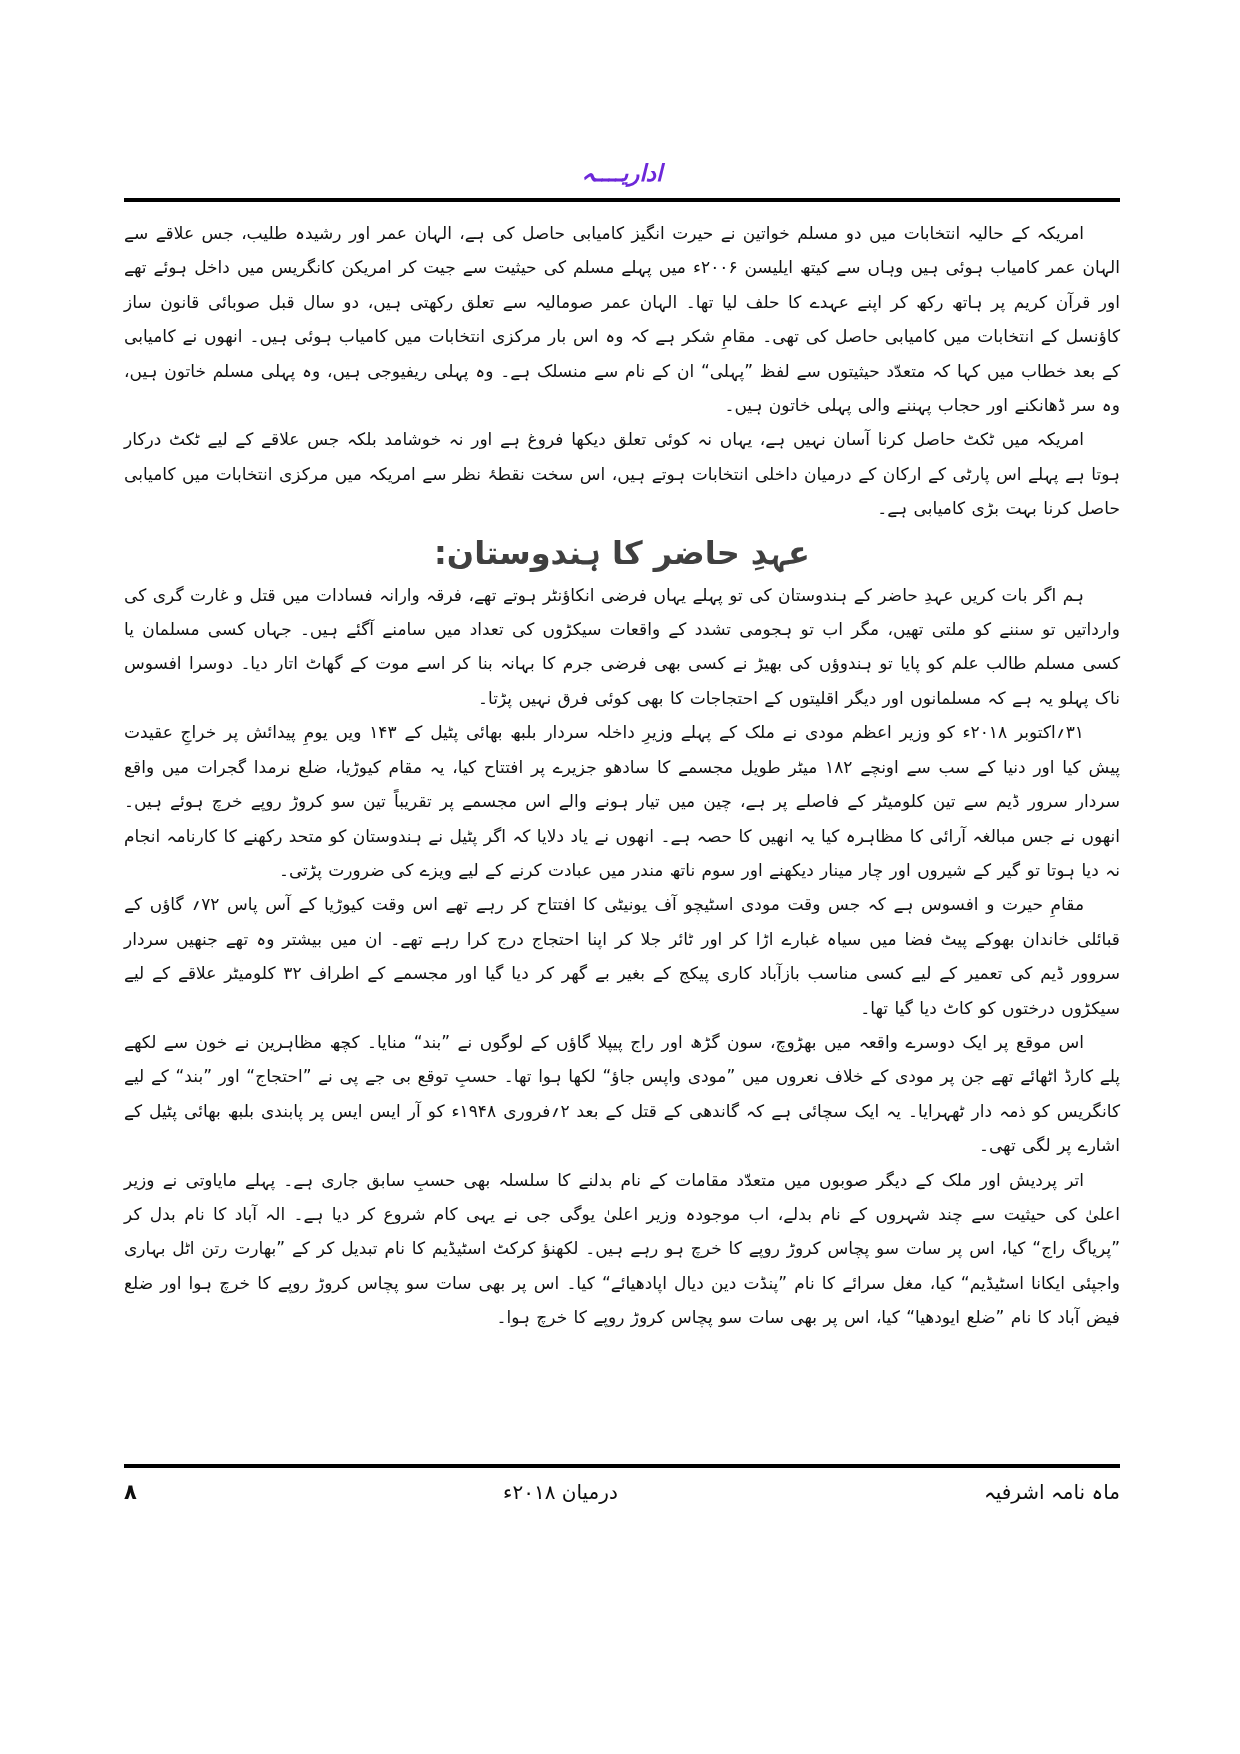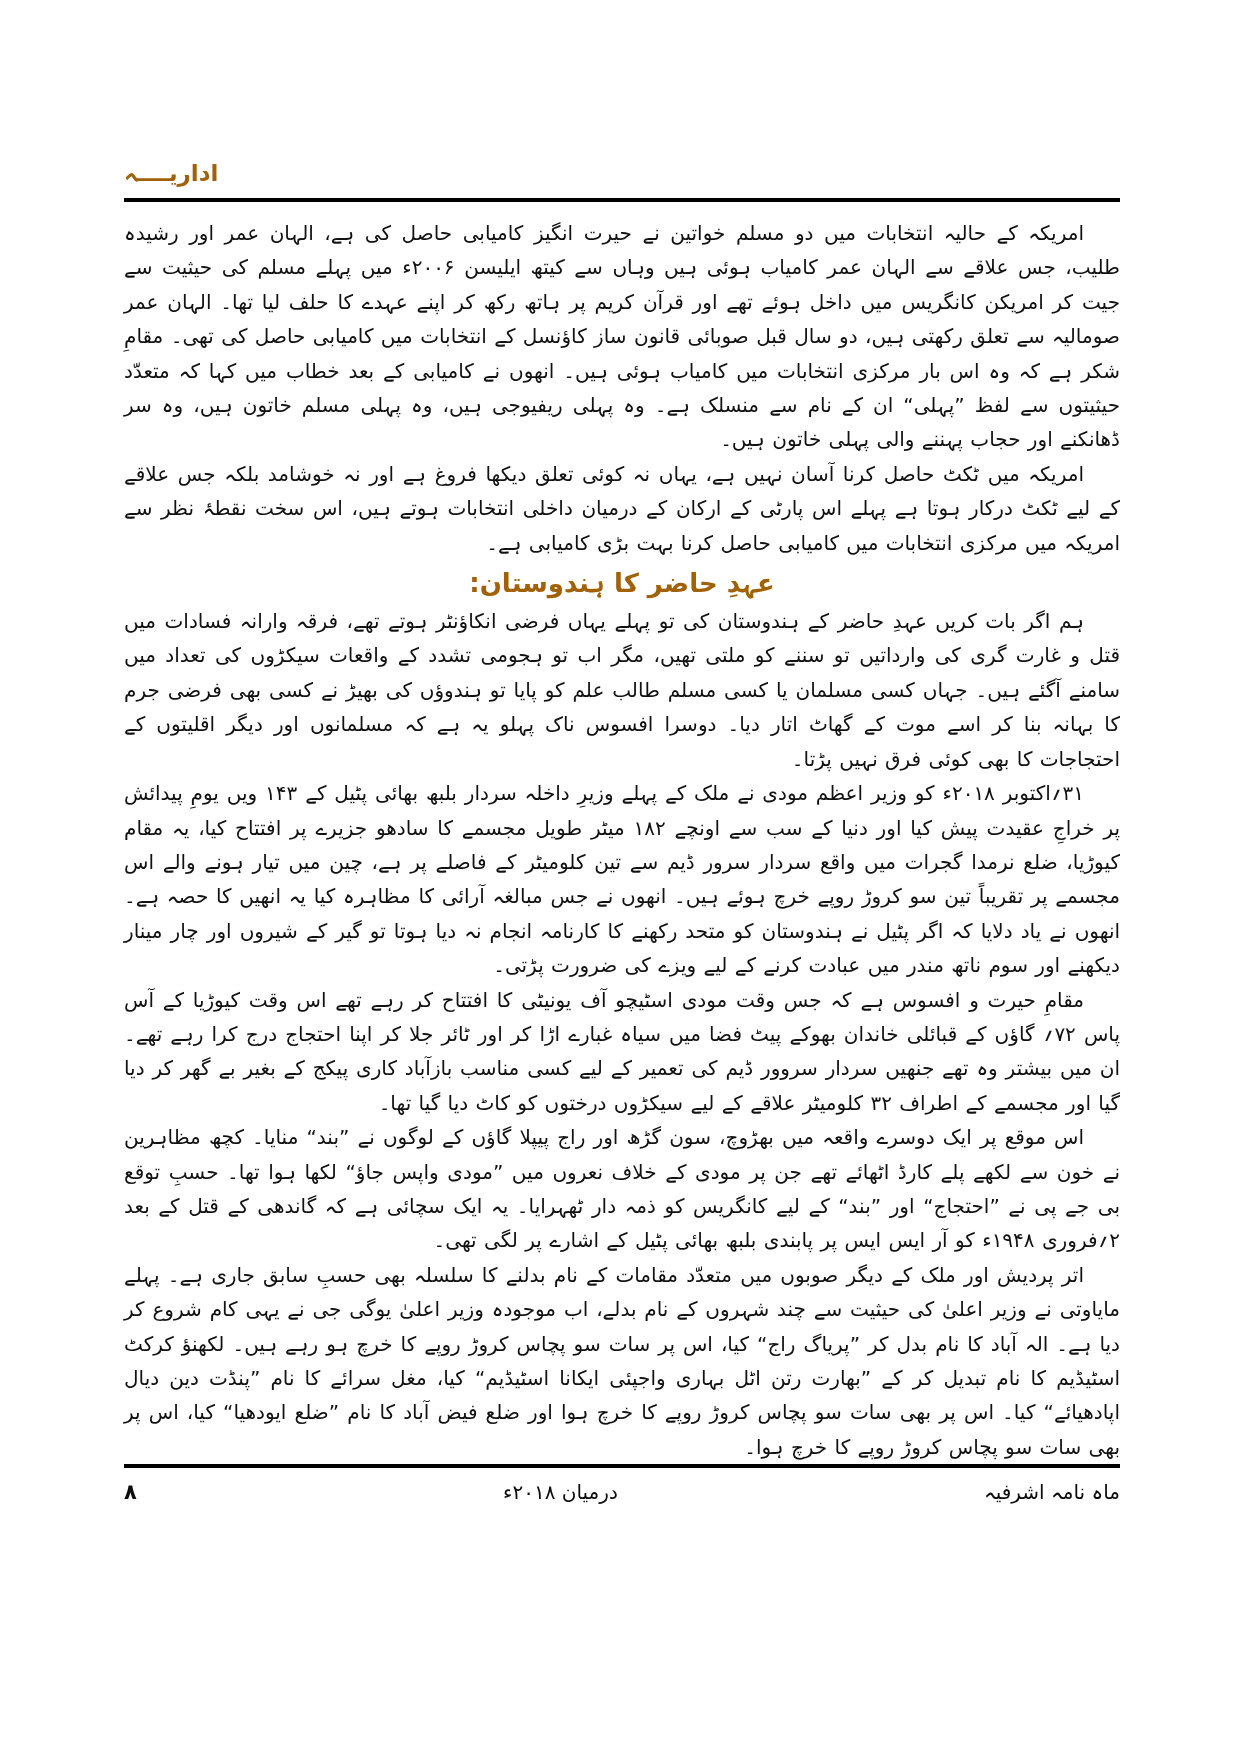--- a/index.html
+++ b/index.html
@@ -15,48 +15,49 @@
       margin: 0 auto;
       background: #ffffff;
       color: #111111;
       font-family: "DejaVu Sans", sans-serif;
       direction: rtl;
       padding: 160px 120px 0 124px;
       overflow: hidden;
     }
     .masthead-title {
       margin: 0 0 12px 0;
-      text-align: left;
+      text-align: center;
       font-size: 23px;
       font-weight: bold;
       letter-spacing: 1px;
-      color: #a16207;
+      color: #6d28d9;
+      font-style: italic;
     }
     .double-rule {
       height: 3px;
       border-top: 3px solid #000;
       border-bottom: 1px solid #000;
       margin: 0 0 14px 0;
     }
     .article p {
       margin: 0;
       padding: 0;
-      font-size: 20px;
+      font-size: 17px;
       line-height: 34.4px;
       text-align: justify;
       text-justify: inter-word;
       text-indent: 36px;
       word-spacing: 1px;
     }
     .section-heading {
       margin: 8px 0 6px 0;
       text-align: center;
-      font-size: 26px;
+      font-size: 32px;
       font-weight: bold;
-      color: #a16207;
+      color: #404040;
     }
     .footer-rule {
       position: absolute;
       top: 1464px;
       right: 120px;
       left: 124px;
       height: 4px;
       background: #000;
     }
     .footer {

